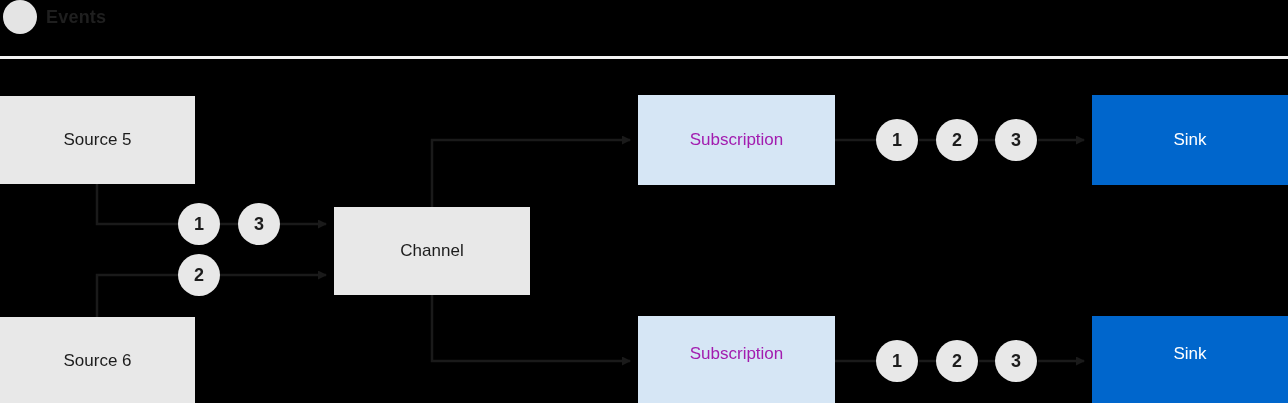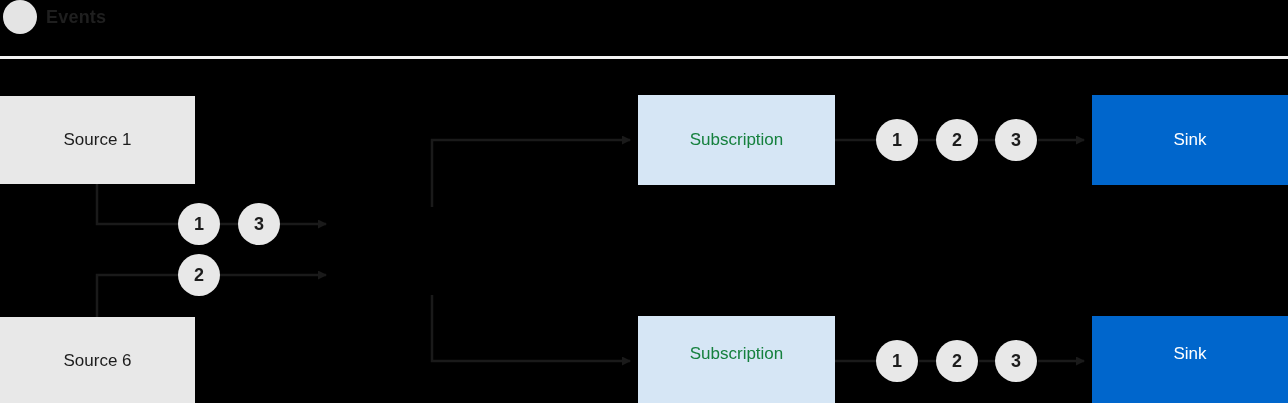--- a/index.html
+++ b/index.html
@@ -75,21 +75,21 @@
     line-height: 20px;
     white-space: nowrap;
   }
   .node-source,
   .node-channel {
     background: #e8e8e8;
     color: #1c1c1c;
   }
   .node-subscription {
     background: #d6e6f5;
-    color: #15803d;
+    color: #a21caf;
   }
   .node-sink {
     background: #0066cc;
     color: #ffffff;
   }
 
   
   .src1 { left: -20px; top: 96px; width: 215px; height: 88px; }
   .src1 .node-text { transform: translateX(10px); }
   .src2 { left: -20px; top: 317px; width: 215px; height: 100px; }
@@ -154,27 +154,30 @@
     <path d="M979,140 L996,140" stroke="#1a1a1a" stroke-width="2.5" fill="none"></path>
     <path d="M1038,140 L1084,140" stroke="#1a1a1a" stroke-width="2.5" fill="none" marker-end="url(#arrow)"></path>
 
     <path d="M835,361 L877,361" stroke="#1a1a1a" stroke-width="2.5" fill="none"></path>
     <path d="M919,361 L937,361" stroke="#1a1a1a" stroke-width="2.5" fill="none"></path>
     <path d="M979,361 L996,361" stroke="#1a1a1a" stroke-width="2.5" fill="none"></path>
     <path d="M1038,361 L1084,361" stroke="#1a1a1a" stroke-width="2.5" fill="none" marker-end="url(#arrow)"></path>
   </svg>
 
   <div class="node node-source src1">
-    <span class="node-text">Source 1</span>
+    <span class="node-text">Source 5</span>
   </div>
 
   <div class="node node-source src2">
     <span class="node-text">Source 6</span>
   </div>
 
+  <div class="node node-channel chan">
+    <span class="node-text">Channel</span>
+  </div>
 
   <div class="node node-subscription sub-top">
     <span class="node-text">Subscription</span>
   </div>
 
   <div class="node node-subscription sub-bot">
     <span class="node-text">Subscription</span>
   </div>
 
   <div class="node node-sink sink-top">

